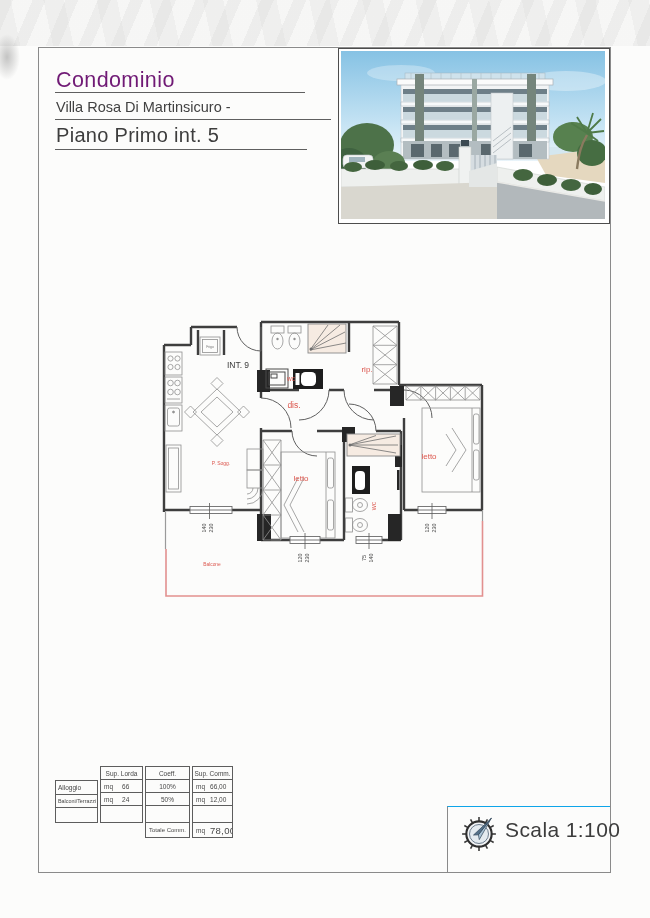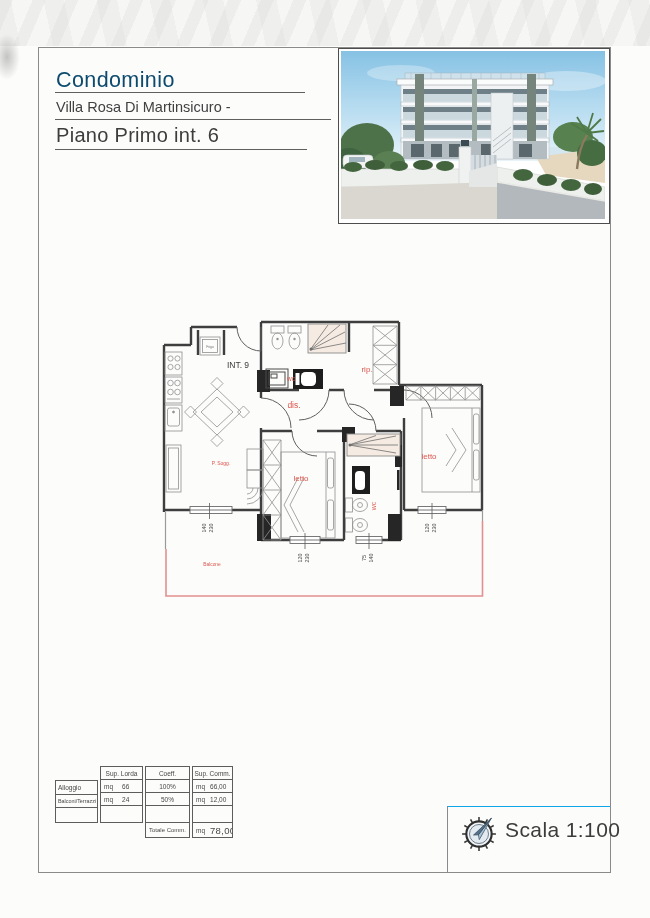--- a/index.html
+++ b/index.html
@@ -19,21 +19,21 @@
   }
   #corner-smudge{
     position:absolute;left:-6px;top:34px;width:26px;height:46px;border-radius:50%;
     background:radial-gradient(closest-side, rgba(90,90,90,.35), rgba(90,90,90,0));
   }
   #frame{
     position:absolute;left:38px;top:47px;width:571px;height:824px;
     border:1px solid #8a8a8a;
   }
   .tb-text{position:absolute;white-space:nowrap;}
-  #tb-line1{left:56px;top:68px;font-size:21.5px;letter-spacing:.4px;color:#0c4a6e;}
+  #tb-line1{left:56px;top:68px;font-size:21.5px;letter-spacing:.4px;color:#701a75;}
   #tb-line2{left:56px;top:99px;font-size:14.5px;color:#414141;}
   #tb-line3{left:56px;top:124px;font-size:20px;letter-spacing:.3px;color:#3d3d3d;}
   .tb-rule{position:absolute;height:1px;background:#5f5f5f;}
   #tb-rule1{left:55px;top:92px;width:250px;}
   #tb-rule2{left:55px;top:119px;width:276px;}
   #tb-rule3{left:55px;top:149px;width:252px;}
   #photo-box{
     position:absolute;left:338px;top:48px;width:270px;height:174px;
     border:1px solid #4d4d4d;background:#fff;
   }
@@ -64,21 +64,21 @@
 <div id="sheet">
 
   <div id="scan-noise"></div>
   <div id="corner-smudge"></div>
   <div id="frame"></div>
 
   <div class="tb-text" id="tb-line1">Condominio</div>
   <div class="tb-rule" id="tb-rule1"></div>
   <div class="tb-text" id="tb-line2">Villa Rosa Di Martinsicuro -</div>
   <div class="tb-rule" id="tb-rule2"></div>
-  <div class="tb-text" id="tb-line3">Piano Primo int. 6</div>
+  <div class="tb-text" id="tb-line3">Piano Primo int. 5</div>
   <div class="tb-rule" id="tb-rule3"></div>
 
   <div id="photo-box">
     <svg width="264" height="168" viewBox="0 0 264 168">
       <defs>
         <linearGradient id="sky" x1="0" y1="0" x2="0" y2="1">
           <stop offset="0" stop-color="#86c2e4"></stop>
             <stop offset="0.6" stop-color="#bfe0f2"></stop>
             <stop offset="1" stop-color="#e9f4fa"></stop>
         </linearGradient>

